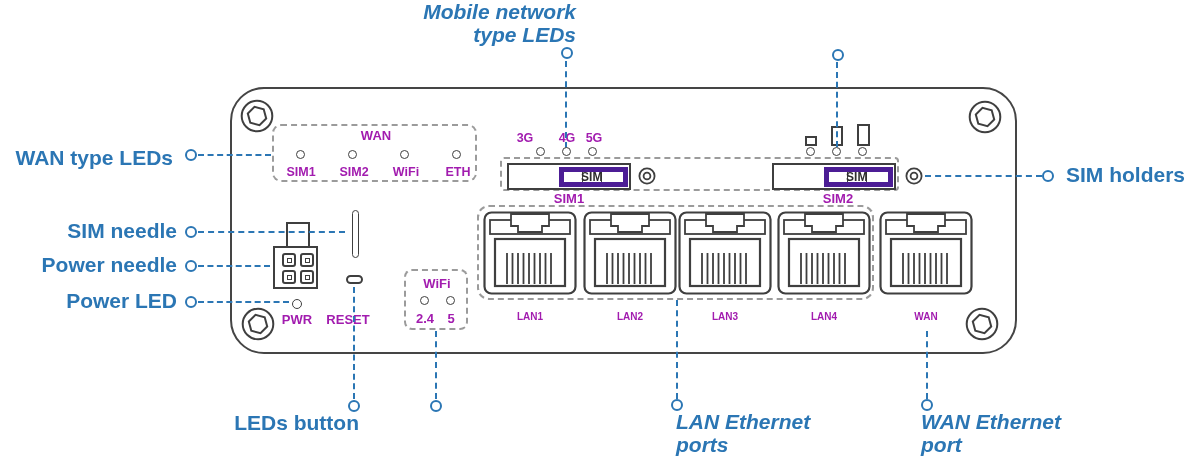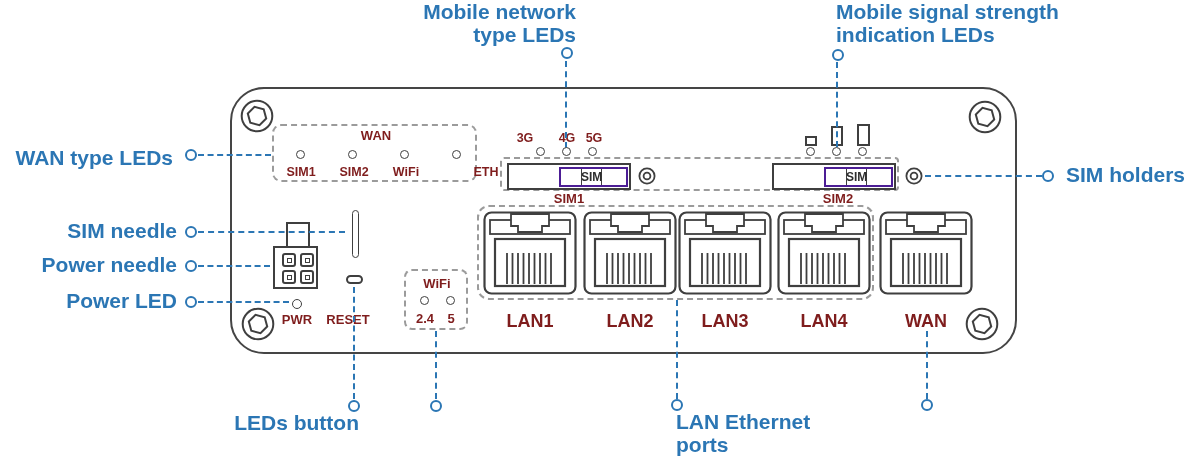--- a/index.html
+++ b/index.html
@@ -1,38 +1,38 @@
 <!DOCTYPE html>
 <html><head>
 <meta charset="utf-8">
 <style>
   html,body{margin:0;padding:0;background:#fff;}
   #stage{position:relative;width:1200px;height:464px;background:#fff;overflow:hidden;
          font-family:"Liberation Sans",sans-serif;}
   
   .callout{position:absolute;color:#2b76b4;font-weight:700;font-size:21px;line-height:22px;white-space:nowrap;}
-  .callout.two{line-height:23px;}
+  .callout.two{line-height:23px;font-style:italic;}
   
   .dash-h{position:absolute;height:0;border-top:2.5px dashed #2b76b4;z-index:6;}
   .dash-v{position:absolute;width:0;border-left:2.5px dashed #2b76b4;z-index:6;}
   .marker{position:absolute;width:12px;height:12px;border:2.5px solid #2b76b4;border-radius:50%;
           background:#fff;box-sizing:border-box;z-index:7;}
   
   .device{position:absolute;left:230px;top:87px;width:787px;height:267px;border:2.5px solid #454545;
           border-radius:34px;box-sizing:border-box;background:#fff;}
   .gbox{position:absolute;border:2px dashed #9b9b9b;box-sizing:border-box;}
-  .dlabel{position:absolute;color:#7f1d1d;font-weight:700;white-space:nowrap;transform:translateX(-50%);}
-  .f12{font-size:12.5px;} .f13{font-size:13px;} .f14{font-size:18px;}
+  .dlabel{position:absolute;color:#a21caf;font-weight:700;white-space:nowrap;transform:translateX(-50%);}
+  .f12{font-size:12.5px;} .f13{font-size:13px;} .f14{font-size:10px;}
   .led{position:absolute;width:9px;height:9px;border:1.7px solid #3f3f3f;border-radius:50%;
        background:#fff;box-sizing:border-box;}
   .bar{position:absolute;border:2px solid #3f3f3f;box-sizing:border-box;background:#fff;}
   .screw{position:absolute;}
   
   .simslot{position:absolute;width:124px;height:27px;border:2px solid #3f3f3f;box-sizing:border-box;background:#fff;}
-  .simslot .inner{position:absolute;left:1.5px;top:1.5px;right:1.5px;bottom:1.5px;border:2px solid #4c1d95;
+  .simslot .inner{position:absolute;left:1.5px;top:1.5px;right:1.5px;bottom:1.5px;border:5px solid #4c1d95;
         display:flex;margin-left:48px;}
   .simslot .cell{box-sizing:border-box;height:100%;}
   .simslot .c1{width:33%;border-right:1.5px solid #3f3f3f;}
   .simslot .c2{width:31.5%;border-right:1.5px solid #3f3f3f;display:flex;align-items:center;justify-content:center;
         font-size:12px;font-weight:700;color:#2e2e2e;}
   .simslot .c3{flex:1;}
   
   .pin{position:absolute;width:14px;height:14px;border:2px solid #3f3f3f;border-radius:3px;box-sizing:border-box;
        display:flex;align-items:center;justify-content:center;}
   .pin .dot{width:5px;height:5px;border:1.5px solid #3f3f3f;box-sizing:border-box;}
@@ -64,21 +64,21 @@
 
   <div class="gbox" style="left:272px;top:124px;width:205px;height:58px;border-radius:9px"></div>
   <div class="dlabel f13" style="left:376px;top:128px">WAN</div>
   <div class="led" style="left:296px;top:150px"></div>
   <div class="led" style="left:348px;top:150px"></div>
   <div class="led" style="left:400px;top:150px"></div>
   <div class="led" style="left:452px;top:150px"></div>
   <div class="dlabel f12" style="left:301px;top:165px">SIM1</div>
   <div class="dlabel f12" style="left:354px;top:165px">SIM2</div>
   <div class="dlabel f12" style="left:406px;top:165px">WiFi</div>
-  <div class="dlabel f12" style="left:486px;top:165px">ETH</div>
+  <div class="dlabel f12" style="left:458px;top:165px">ETH</div>
 
   <div class="dlabel f12" style="left:525px;top:131px">3G</div>
   <div class="dlabel f12" style="left:567px;top:131px">4G</div>
   <div class="dlabel f12" style="left:594px;top:131px">5G</div>
   <div class="led" style="left:536px;top:147px"></div>
   <div class="led" style="left:562px;top:147px;z-index:8"></div>
   <div class="led" style="left:588px;top:147px"></div>
 
   <div class="bar" style="left:805px;top:136px;width:12px;height:10px"></div>
   <div class="bar" style="left:831px;top:126px;width:12px;height:20px"></div>
@@ -210,26 +210,26 @@
 
   <div class="callout" style="right:1027px;top:147px;">WAN type LEDs</div>
   <div class="callout" style="right:1023px;top:220px;text-align:right">SIM needle</div>
   <div class="callout" style="right:1023px;top:254px;text-align:right">Power needle</div>
   <div class="callout" style="right:1023px;top:290px;text-align:right">Power LED</div>
 
   <div class="callout two" style="right:624px;top:0;text-align:right">
     <div>Mobile network</div>
     <div>type LEDs</div>
   </div>
-  <div class="callout two" style="left:836px;top:0">
-    <div>Mobile signal strength</div>
-    <div>indication LEDs</div>
-  </div>
 
   <div class="callout" style="left:1066px;top:164px">SIM holders</div>
 
   <div class="callout" style="right:841px;top:412px;text-align:right">LEDs button</div>
   <div class="callout two" style="left:676px;top:410px">
     <div>LAN Ethernet</div>
     <div>ports</div>
   </div>
+  <div class="callout two" style="left:921px;top:410px">
+    <div>WAN Ethernet</div>
+    <div>port</div>
+  </div>
 
 </div>
 
 </body></html>

